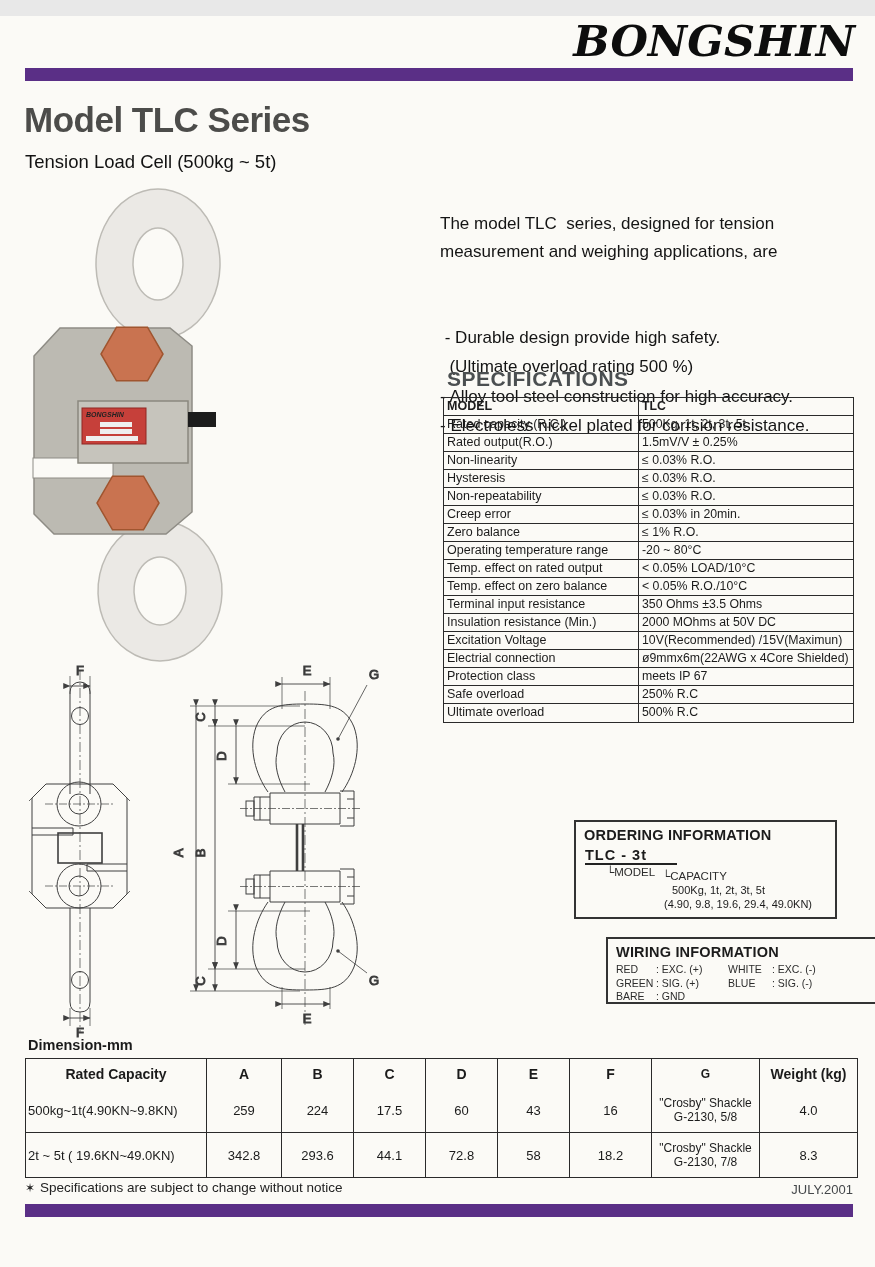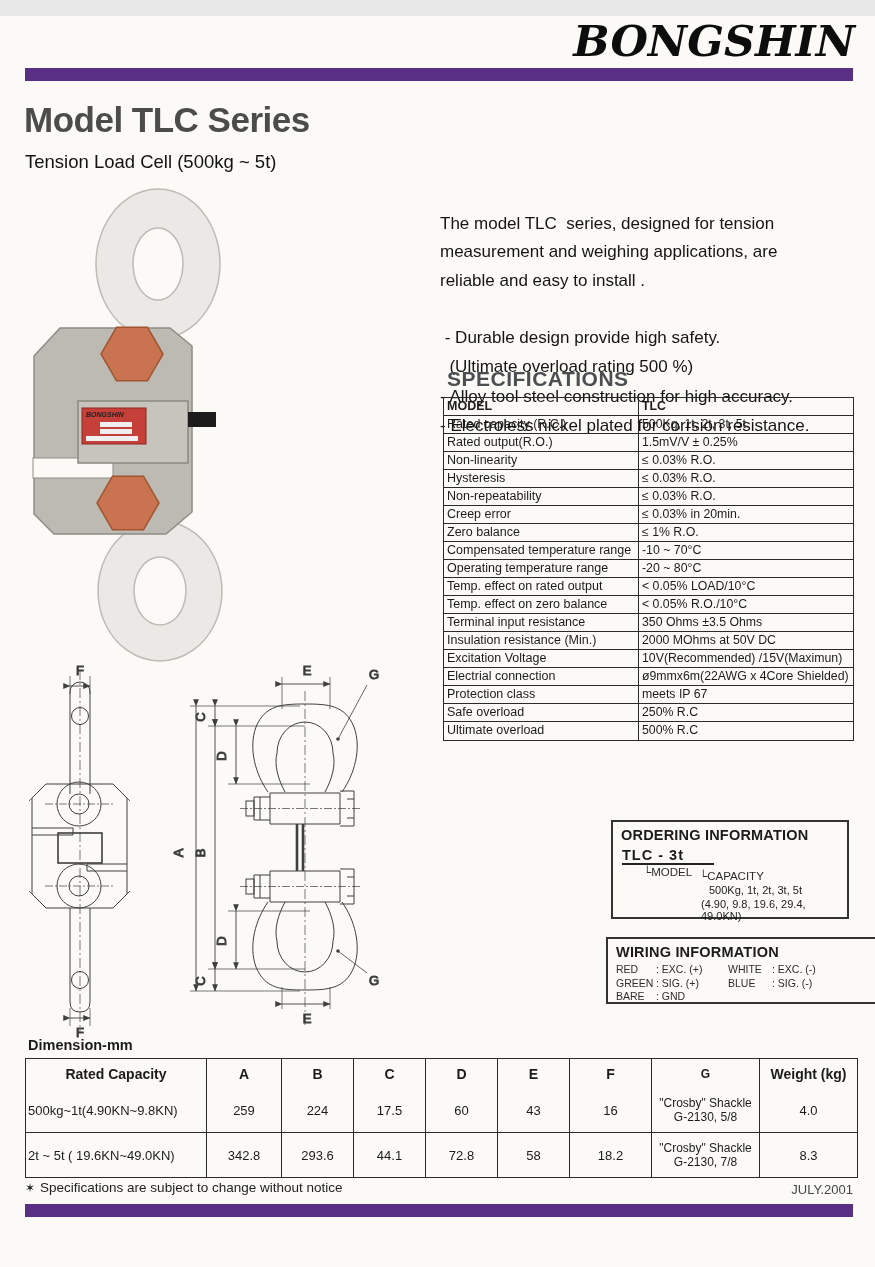--- a/index.html
+++ b/index.html
@@ -46,21 +46,21 @@
   .spec-label{width:195px;border-right:1px solid var(--line);padding:0 3px;font-size:12.5px;line-height:17px;overflow:hidden;white-space:nowrap;}
   .spec-value{flex:1;padding:0 3px;font-size:12.3px;line-height:17px;overflow:hidden;white-space:nowrap;}
   .spec-row.head .spec-label,.spec-row.head .spec-value{font-weight:bold;}
 
   
   svg text{font-family:"Liberation Sans",sans-serif;fill:#222;}
   .draw{stroke:#3f3f3f;}
 
   
   .infobox{border:2px solid #333;background:#fbfaf6;}
-  .ordering{left:611px;top:804px;width:238px;height:99px;}
+  .ordering{left:574px;top:804px;width:263px;height:99px;}
   .wiring{left:606px;top:921px;width:300px;height:67px;}
   .infobox .bx-head{position:absolute;left:8px;top:5px;font-size:14.5px;font-weight:bold;letter-spacing:.2px;}
   .ord-code{position:absolute;left:9px;top:25px;font-size:14.5px;font-weight:bold;border-bottom:2px solid #222;width:92px;letter-spacing:1px;}
   .ord-model{position:absolute;left:30px;top:44px;font-size:11.5px;color:#2c2c2c;}
   .ord-cap{position:absolute;left:86px;top:48px;font-size:11.5px;color:#2c2c2c;}
   .ord-capvals{position:absolute;left:96px;top:62px;font-size:11px;}
   .ord-capkn{position:absolute;left:88px;top:76px;font-size:11px;}
   .wire-rows{position:absolute;left:8px;top:24px;font-size:10.5px;line-height:13.5px;color:#2c2c2c;}
   .wire-row{display:flex;}
   .wire-row .c1{width:40px;}
@@ -120,21 +120,21 @@
     </g>
 
     <rect x="168" y="236" width="28" height="15" fill="#1c1c1c"></rect>
 
     <polygon fill="var(--bolt-orange)" stroke="#a0552f" stroke-width="1.5" points="143,178 127.5,204.8 96.5,204.8 81,178 96.5,151.2 127.5,151.2"></polygon>
     <polygon fill="var(--bolt-orange)" stroke="#a0552f" stroke-width="1.5" points="139,327 123.5,353.8 92.5,353.8 77,327 92.5,300.2 123.5,300.2"></polygon>
   </svg>
 
   <div class="abs intro">
     
-  <div class="introline">The model TLC  series, designed for tension</div><div class="introline">measurement and weighing applications, are</div><div class="introline">reliable and easy to install .</div></div>
+  <div class="introline">The model TLC  series, designed for tension</div><div class="introline">measurement and weighing applications, are</div></div>
   <div class="abs features">
     
   <div class="feature"> - Durable design provide high safety.</div><div class="feature">  (Ultimate overload rating 500 %)</div><div class="feature">- Alloy tool steel construction for high accuracy.</div><div class="feature">- Electroless nickel plated for corrsion resistance.</div></div>
 
   <div class="abs spec-heading">SPECIFICATIONS</div>
   <div class="abs spec-table">
     <div class="spec-row head">
       <div class="spec-label">MODEL</div>
       <div class="spec-value">TLC</div>
     </div>
@@ -168,24 +168,20 @@
         <div class="spec-row">
           <div class="spec-label">Creep error</div>
           <div class="spec-value">≤ 0.03% in 20min.</div>
         </div>
 
         <div class="spec-row">
           <div class="spec-label">Zero balance</div>
           <div class="spec-value">≤ 1% R.O.</div>
         </div>
 
-        <div class="spec-row">
-          <div class="spec-label">Compensated temperature range</div>
-          <div class="spec-value">-10 ~ 70°C</div>
-        </div>
 
         <div class="spec-row">
           <div class="spec-label">Operating temperature range</div>
           <div class="spec-value">-20 ~ 80°C</div>
         </div>
 
         <div class="spec-row">
           <div class="spec-label">Temp. effect on rated output</div>
           <div class="spec-value">&lt; 0.05% LOAD/10°C</div>
         </div>

